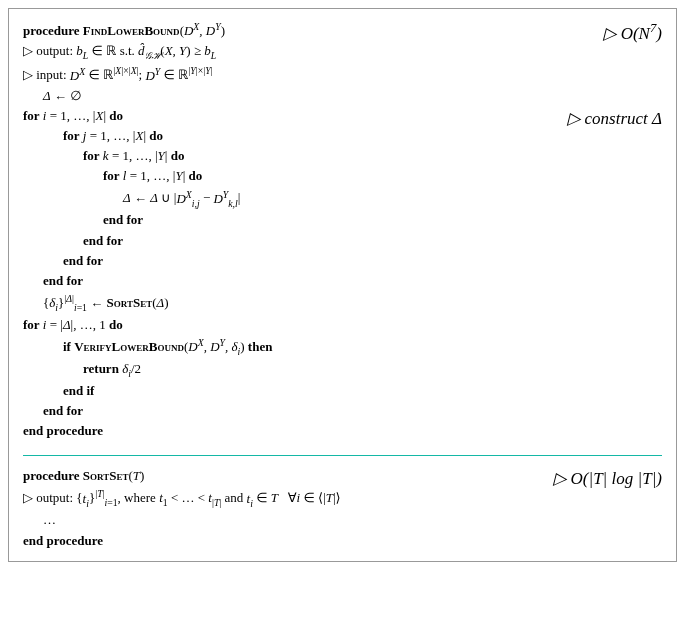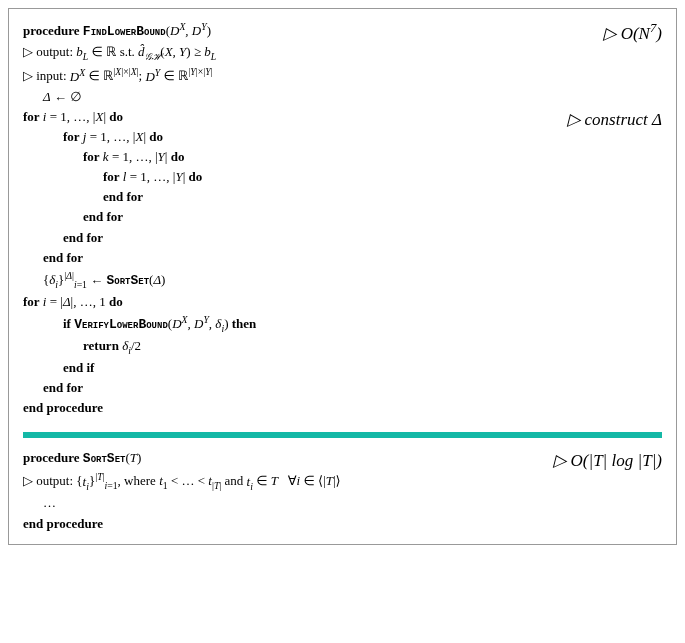--- a/index.html
+++ b/index.html
@@ -15,21 +15,21 @@
       border: 1px solid #999;
       margin: 8px;
       padding: 10px 14px 10px 14px;
       background: #fff;
     }
     .section {
       margin-bottom: 0;
     }
     .section + .section {
       margin-top: 14px;
-      border-top: 6px solid #14b8a6;
+      border-top: 1px solid #14b8a6;
       padding-top: 10px;
     }
     .line {
       line-height: 1.55;
       white-space: nowrap;
       position: relative;
     }
     .indent1 { padding-left: 20px; }
     .indent2 { padding-left: 40px; }
     .indent3 { padding-left: 60px; }
@@ -39,21 +39,20 @@
       position: absolute;
       right: 0;
       top: 0;
       font-style: italic;
       font-size: 17px;
     }
     .kw { font-weight: bold; margin-top: 36px; }
     .sc {
       font-variant: small-caps;
       font-weight: bold;
-      font-family: Liberation Mono, monospace;
     }
     .math { font-style: italic; }
     sup { font-size: 0.75em; }
     sub { font-size: 0.75em; }
     .dots { padding-left: 20px; }
   </style>
 </head>
 <body>
 
 <div class="outer">
@@ -88,20 +87,23 @@
     </div>
 
     <div class="line indent3">
       <span class="kw">for</span> <span class="math">k</span> = 1, …, |<span class="math">Y</span>| <span class="kw">do</span>
     </div>
 
     <div class="line indent4">
       <span class="kw">for</span> <span class="math">l</span> = 1, …, |<span class="math">Y</span>| <span class="kw">do</span>
     </div>
 
+    <div class="line indent5">
+      <span class="math">Δ</span> ← <span class="math">Δ</span> ∪ |<span class="math">D<sup>X</sup><sub>i,j</sub></span> − <span class="math">D<sup>Y</sup><sub>k,l</sub></span>|
+    </div>
 
     <div class="line indent4">
       <span class="kw">end for</span>
     </div>
 
     <div class="line indent3">
       <span class="kw">end for</span>
     </div>
 
     <div class="line indent2">

